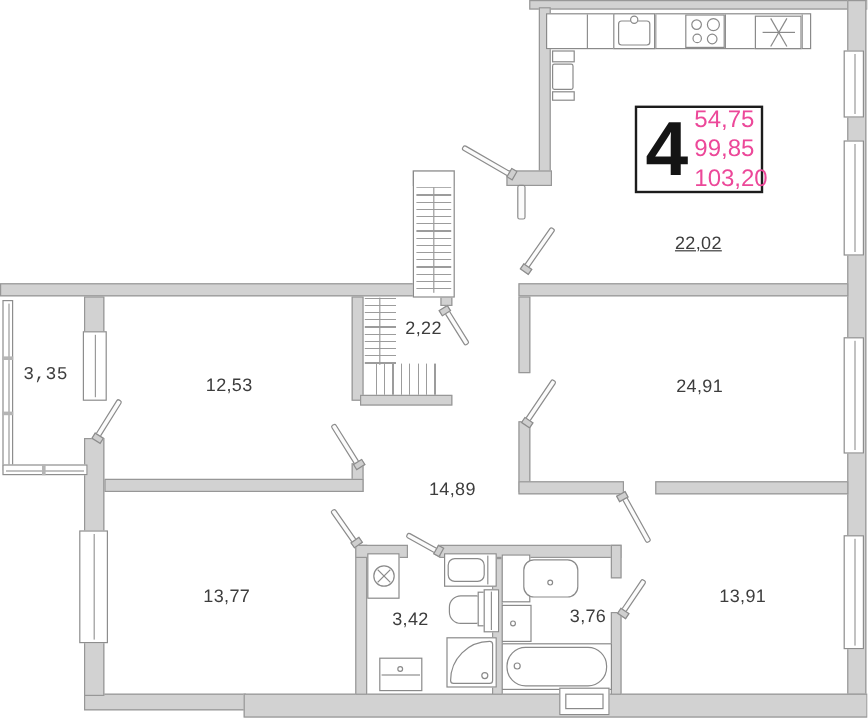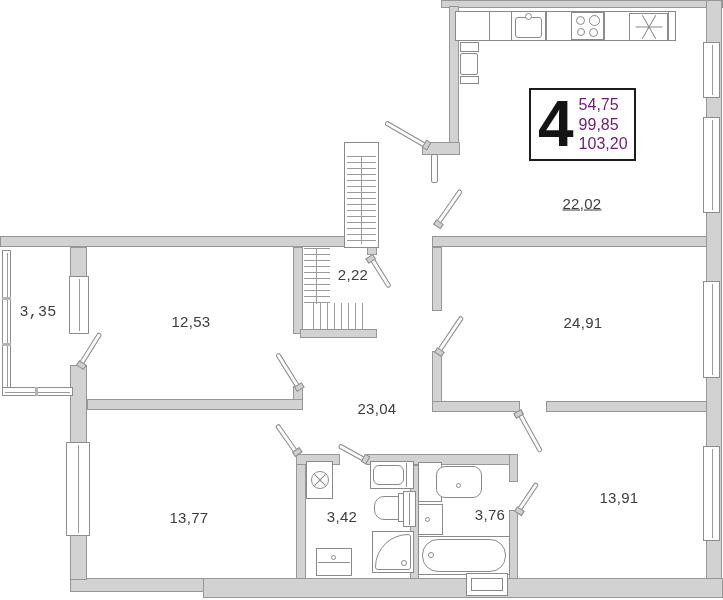--- a/index.html
+++ b/index.html
@@ -19,21 +19,21 @@
   .dot{position:absolute;border:1px solid #8a8a8a;border-radius:50%;background:#fff;box-sizing:border-box;z-index:2;}
   .hatch-h{position:absolute;z-index:1;background:repeating-linear-gradient(to bottom,#9c9c9c 0 1px,transparent 1px 6px);}
   .hatch-v{position:absolute;z-index:1;background:repeating-linear-gradient(to right,#9c9c9c 0 1px,transparent 1px 7px);}
   .cline{position:absolute;background:#9c9c9c;z-index:1;}
   .room-label{position:absolute;z-index:5;font-size:15px;color:#3d3d3d;white-space:nowrap;
         transform:translate(-50%,-50%);letter-spacing:.3px;}
   .unit-box{position:absolute;left:529px;top:88px;width:107px;height:73px;background:#fff;
         border:2px solid #1c1c1c;box-sizing:border-box;z-index:6;display:flex;align-items:center;
         padding:1px 4px 1px 7px;}
   .unit-number{font-size:64px;font-weight:bold;line-height:.88;color:#141414;}
-  .unit-areas{margin-left:5px;font-size:16px;line-height:1.22;color:#701a75;}
+  .unit-areas{margin-left:5px;font-size:20px;line-height:1.22;color:#ec4899;}
   .spoke{position:absolute;left:50%;top:50%;width:27px;height:1px;background:#8a8a8a;}
   .xline{position:absolute;left:50%;top:50%;width:15px;height:1px;background:#8a8a8a;}
 </style>
 </head>
 <body>
 
 <div class="plan">
 
   <div class="wall" style="left:441px;top:0;width:282px;height:8px;"></div>
   <div class="wall" style="left:706px;top:0;width:16px;height:579px;"></div>
@@ -143,23 +143,23 @@
   <div class="dot" style="left:425px;top:517px;width:5px;height:5px;"></div>
   <div class="fx" style="left:418px;top:536px;width:92px;height:39px;"></div>
   <div class="fx" style="left:422px;top:539px;width:84px;height:33px;border-radius:16px;"></div>
   <div class="dot" style="left:428px;top:552px;width:6px;height:6px;"></div>
   <div class="fx" style="left:466px;top:573px;width:42px;height:23px;z-index:3;"></div>
   <div class="fx" style="left:471px;top:578px;width:32px;height:13px;z-index:3;"></div>
 
   <div class="room-label" style="left:582px;top:203px;text-decoration:underline;">22,02</div>
   <div class="room-label" style="left:583px;top:322px;">24,91</div>
   <div class="room-label" style="left:619px;top:497px;">13,91</div>
-  <div class="room-label" style="left:377px;top:408px;">23,04</div>
+  <div class="room-label" style="left:377px;top:408px;">14,89</div>
   <div class="room-label" style="left:191px;top:321px;">12,53</div>
-  <div class="room-label" style="left:189px;top:497px;margin-top:20px;">13,77</div>
+  <div class="room-label" style="left:189px;top:497px;">13,77</div>
   <div class="room-label" style="left:38px;top:312px;font-family:Liberation Mono, monospace;">3,35</div>
   <div class="room-label" style="left:353px;top:274px;">2,22</div>
   <div class="room-label" style="left:342px;top:516px;">3,42</div>
   <div class="room-label" style="left:490px;top:514px;">3,76</div>
 
   <div class="unit-box">
     <div class="unit-number">4</div>
     <div class="unit-areas">
       <div>54,75</div>
       <div>99,85</div>

